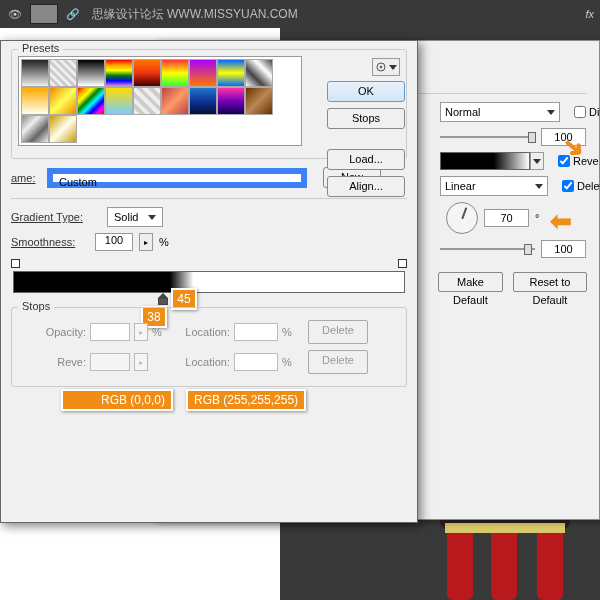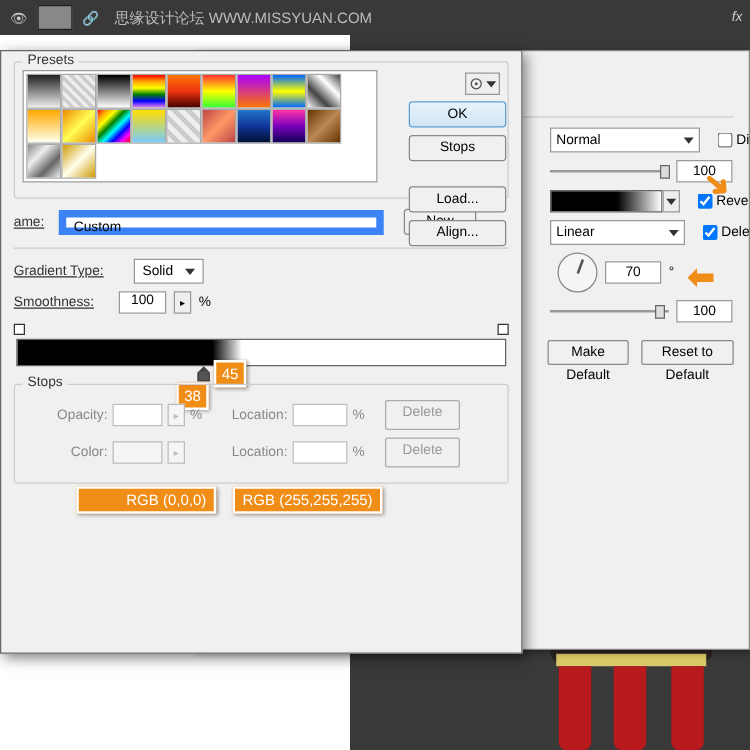--- a/index.html
+++ b/index.html
@@ -259,21 +259,21 @@
         <div class="stop-dd">
             <span style="font-size:8px;color:#bbb;">▸</span>
           </div>
         <span class="stop-lab" style="text-align:left;">%</span>
         <span class="stop-lab">Location:</span>
         <div class="stop-in"></div>
         <span class="stop-lab" style="text-align:left;">%</span>
         <div class="stop-btn">Delete</div>
       </div>
       <div class="stops-grid">
-        <span class="stop-lab">Color:</span>
+        <span class="stop-lab">Reve:</span>
         <div class="color-swatch"></div>
         <div class="stop-dd">
             <span style="font-size:8px;color:#bbb;">▸</span>
           </div>
         <span></span>
         <span class="stop-lab">Location:</span>
         <div class="stop-in"></div>
         <span class="stop-lab" style="text-align:left;">%</span>
         <div class="stop-btn">Delete</div>
       </div>

